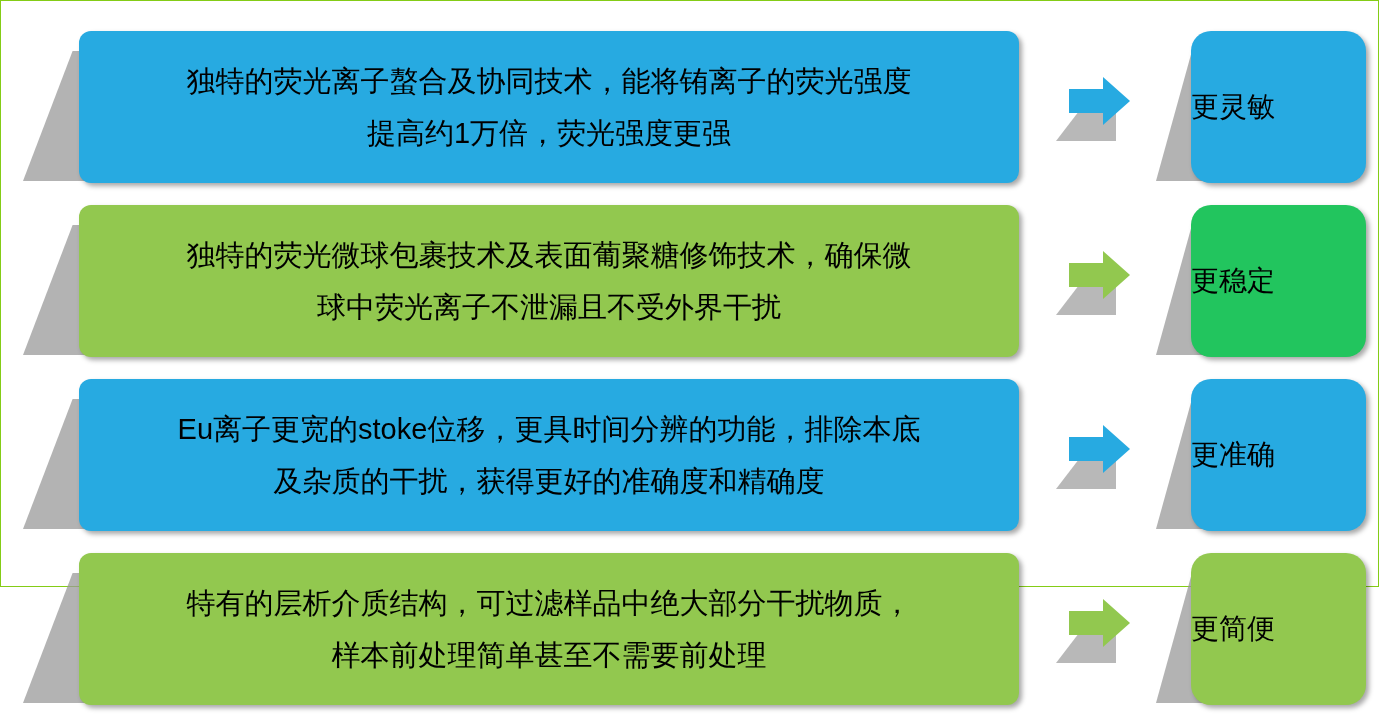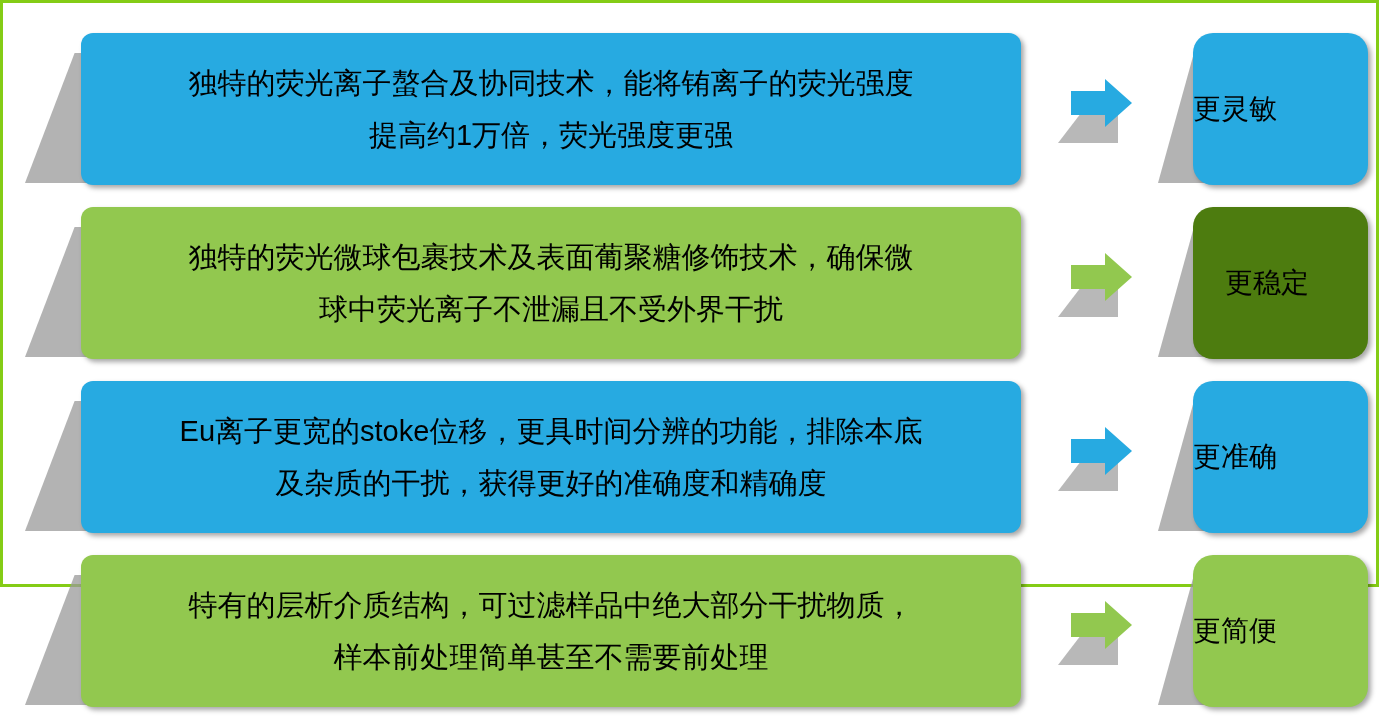--- a/index.html
+++ b/index.html
@@ -12,21 +12,21 @@
     height: 727px;
     font-family: "Liberation Sans", sans-serif;
     position: relative;
     overflow: hidden;
   }
   .slide {
     position: absolute;
     left: 0; top: 0;
     width: 1379px;
     height: 587px;
-    border: 3px solid #84cc16;
+    border: 1px solid #84cc16;
     box-sizing: border-box;
     background: #ffffff;
   }
   .row {
     position: absolute;
     left: 0;
     width: 1379px;
     height: 166px;
   }
   .row0 { top: 22px; }
@@ -152,21 +152,21 @@
       <span class="txt">独特的荧光微球包裹技术及表面葡聚糖修饰技术，确保微
 球中荧光离子不泄漏且不受外界干扰</span>
     </div>
     <div class="arrow-shadow"></div>
     <div class="arrow">
       <svg viewBox="0 0 62 52" preserveAspectRatio="none">
         <polygon class="arrow-shape" points="0,14 34,14 34,2 61,26 34,50 34,38 0,38" fill="#92C84F"></polygon>
       </svg>
     </div>
     <div class="right-shadow"></div>
-    <div class="right-box" style="background: #4d7c0f; padding-left: 32px;">
+    <div class="right-box" style="background: #22c55e;">
       <span>更稳定</span>
     </div>
   </div>
 
   <div class="row row3">
     <div class="shadow-wedge left-big"></div>
     <div class="main-box" style="background: rgb(146, 200, 79);">
       <span class="txt">特有的层析介质结构，可过滤样品中绝大部分干扰物质，
 样本前处理简单甚至不需要前处理</span>
     </div>

